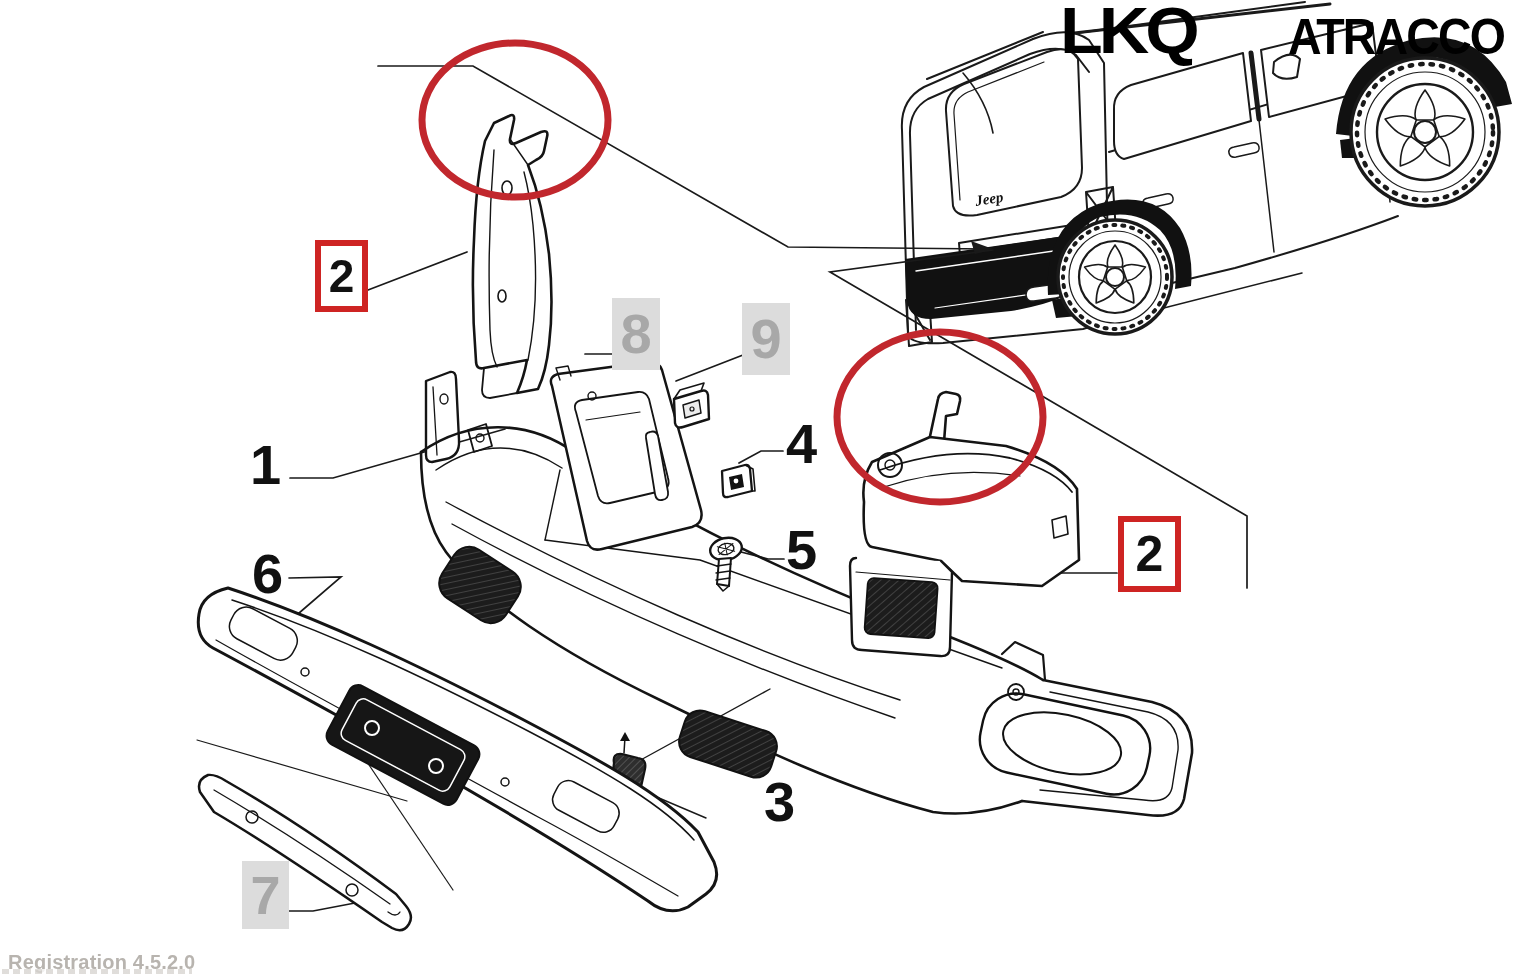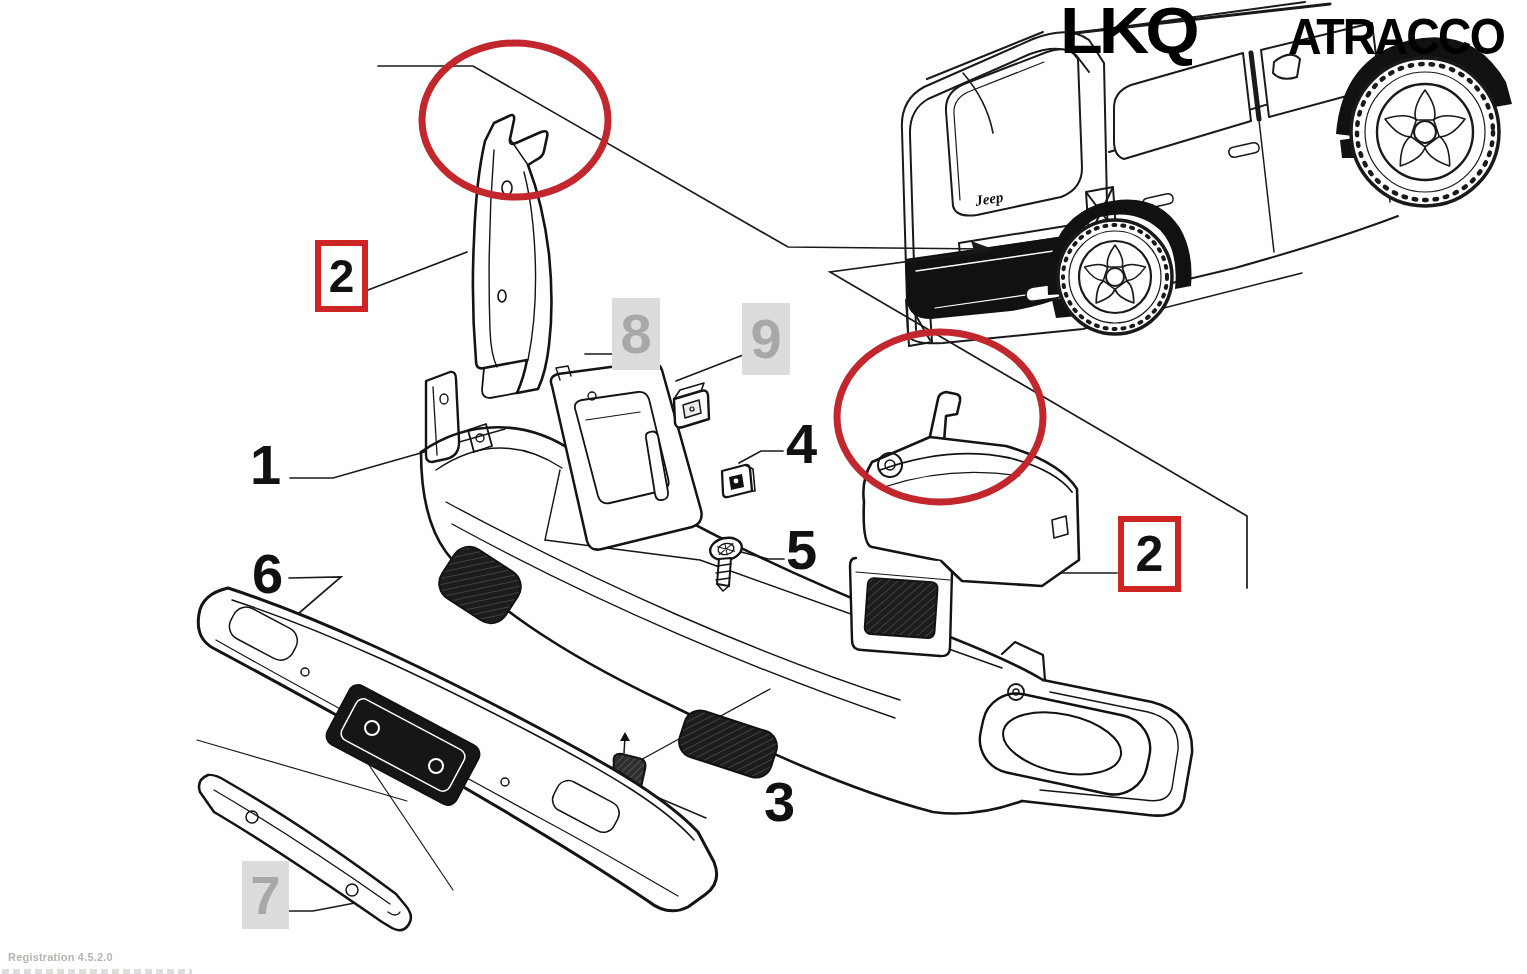--- a/index.html
+++ b/index.html
@@ -23,21 +23,21 @@
   #co6{left:252px;top:546px;}
   #co4{left:786px;top:416px;}
   #co5{left:786px;top:522px;}
   #co3{left:764px;top:774px;}
   .logo-primary{position:absolute;left:1060px;top:-6px;font-size:70px;font-weight:900;
                 letter-spacing:-4px;color:#000;transform:scaleY(.92);transform-origin:left top;
                 font-family:"Liberation Sans",sans-serif;}
   .logo-secondary{position:absolute;left:1288px;top:8px;font-size:50px;font-weight:900;
                   letter-spacing:-2px;color:#000;transform:scaleX(.93);transform-origin:left top;
                   font-family:"Liberation Sans",sans-serif;}
-  .registration{position:absolute;left:8px;top:951px;font-size:11px;font-weight:700;
+  .registration{position:absolute;left:8px;top:951px;font-size:20px;font-weight:700;
                 color:#b8b4af;letter-spacing:.2px;}
   .clipped-row{position:absolute;left:2px;top:969px;width:190px;height:5px;overflow:hidden;
                background:repeating-linear-gradient(90deg,#d8d5d1 0 7px,#fff 7px 11px);
                opacity:.8;}
 </style>
 </head>
 <body>
 
 <div class="stage">
 

